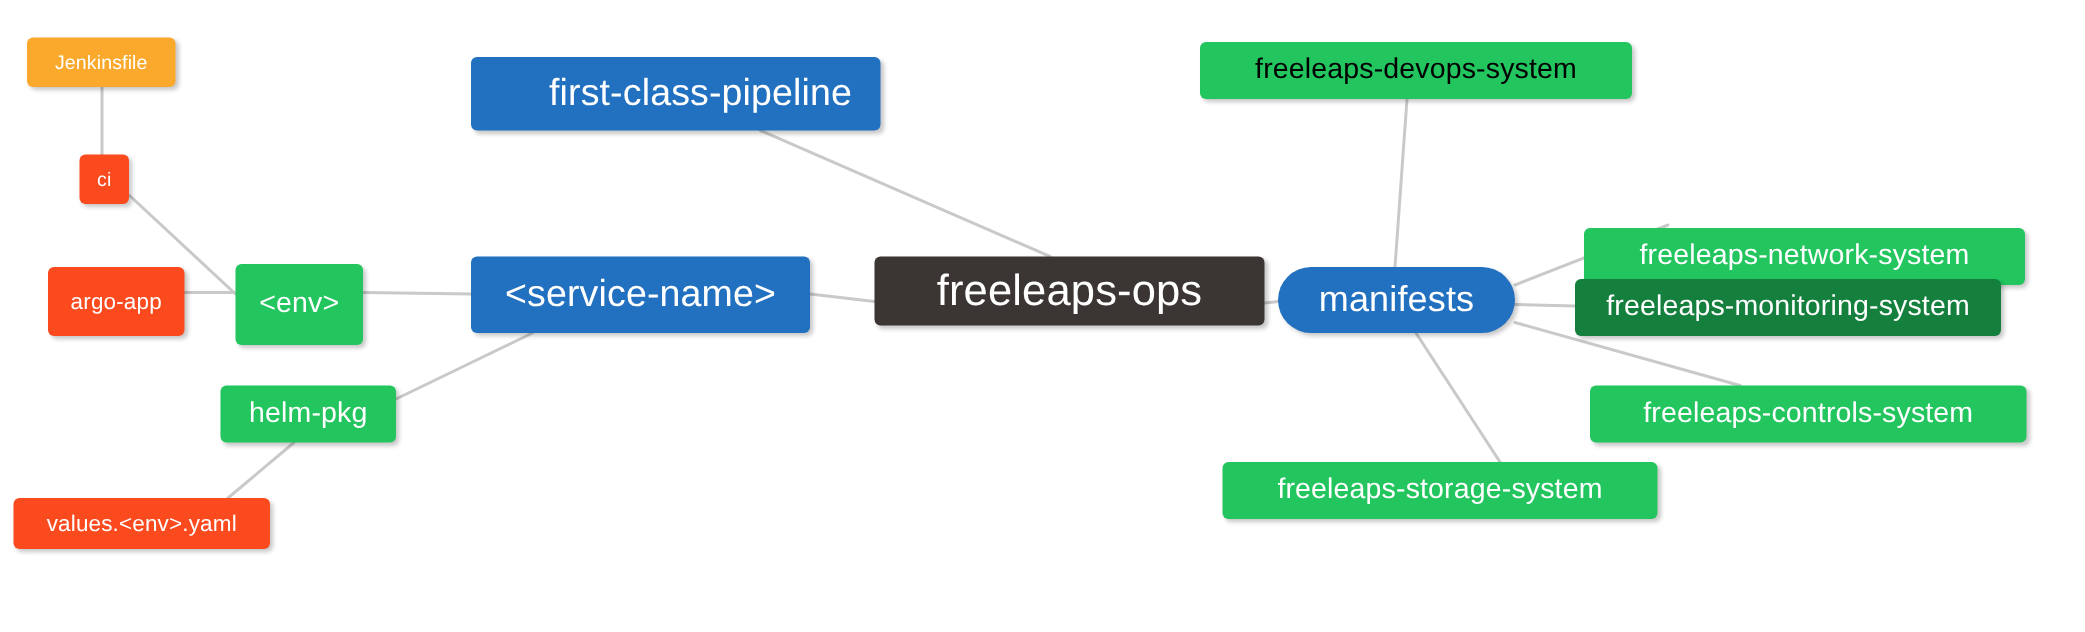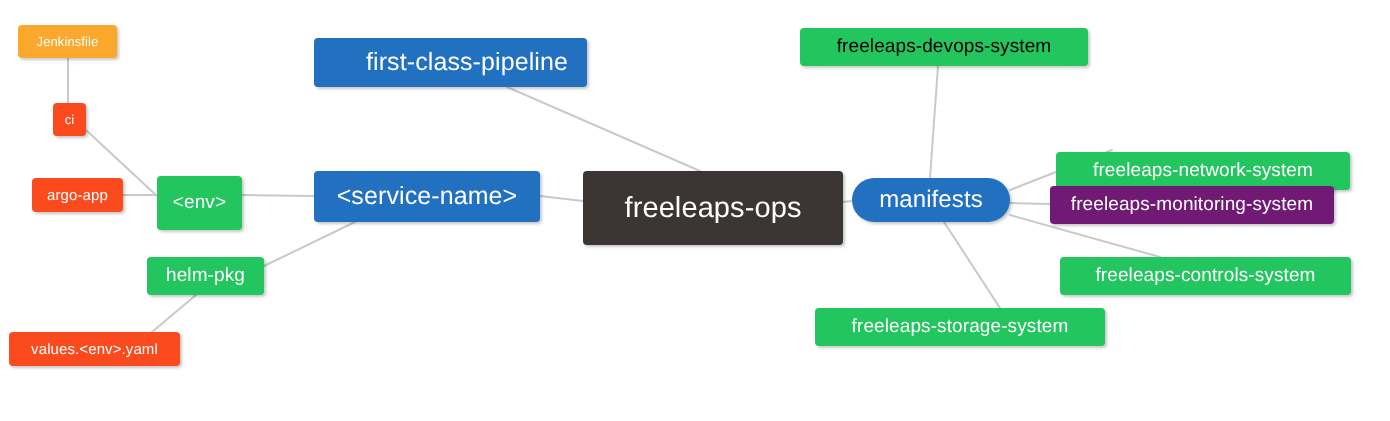--- a/index.html
+++ b/index.html
@@ -63,27 +63,27 @@
       <line x1="843" y1="202" x2="852" y2="201" stroke="#c9c9c9" stroke-width="2" stroke-linecap="round"></line>
       <line x1="930" y1="178" x2="938" y2="66" stroke="#c9c9c9" stroke-width="2" stroke-linecap="round"></line>
       <line x1="1010" y1="190" x2="1112" y2="150" stroke="#c9c9c9" stroke-width="2" stroke-linecap="round"></line>
       <line x1="1010" y1="203" x2="1050" y2="204" stroke="#c9c9c9" stroke-width="2" stroke-linecap="round"></line>
       <line x1="1010" y1="215" x2="1160" y2="257" stroke="#c9c9c9" stroke-width="2" stroke-linecap="round"></line>
       <line x1="944" y1="222" x2="1000" y2="308" stroke="#c9c9c9" stroke-width="2" stroke-linecap="round"></line>
     </svg>
   <div id="nodes">
       <div class="node n-amber" style="left: 18px; top: 25px; width: 99px; height: 33px; font-size: 13px; background: rgb(251, 169, 44); color: rgb(255, 255, 255);">Jenkinsfile</div>
       <div class="node n-red" style="left: 53px; top: 103px; width: 33px; height: 33px; font-size: 13px; background: rgb(251, 74, 30); color: rgb(255, 255, 255);">ci</div>
-      <div class="node n-red" style="left: 32px; top: 178px; width: 91px; height: 34px; font-size: 15px; background: rgb(251, 74, 30); color: rgb(255, 255, 255);">argo-app</div>
+      <div class="node n-red" style="left: 32px; top: 178px; width: 91px; height: 46px; font-size: 15px; background: rgb(251, 74, 30); color: rgb(255, 255, 255);">argo-app</div>
       <div class="node n-green" style="left: 157px; top: 176px; width: 85px; height: 54px; font-size: 19px; background: rgb(34, 197, 94); color: rgb(255, 255, 255);">&lt;env&gt;</div>
       <div class="node n-green" style="left: 147px; top: 257px; width: 117px; height: 38px; font-size: 19px; background: rgb(34, 197, 94); color: rgb(255, 255, 255);">helm-pkg</div>
       <div class="node n-red" style="left: 9px; top: 332px; width: 171px; height: 34px; font-size: 15px; background: rgb(251, 74, 30); color: rgb(255, 255, 255);">values.&lt;env&gt;.yaml</div>
       <div class="node n-blue" style="left: 314px; top: 38px; width: 273px; height: 49px; font-size: 25px; background: rgb(34, 112, 192); color: rgb(255, 255, 255); padding-left: 33px;">first-class-pipeline</div>
       <div class="node n-blue" style="left: 314px; top: 171px; width: 226px; height: 51px; font-size: 25px; background: rgb(34, 112, 192); color: rgb(255, 255, 255);">&lt;service-name&gt;</div>
-      <div class="node n-root" style="left: 583px; top: 171px; width: 260px; height: 74px; font-size: 29px; background: rgb(59, 54, 51); color: rgb(255, 255, 255);">freeleaps-ops</div>
+      <div class="node n-root" style="left: 583px; top: 171px; width: 260px; height: 46px; font-size: 29px; background: rgb(59, 54, 51); color: rgb(255, 255, 255);">freeleaps-ops</div>
       <div class="node n-blue" style="left: 852px; top: 178px; width: 158px; height: 44px; font-size: 24px; background: rgb(34, 112, 192); color: rgb(255, 255, 255); border-radius: 22px;">manifests</div>
       <div class="node n-green" style="left: 800px; top: 28px; width: 288px; height: 38px; font-size: 19px; background: rgb(34, 197, 94); color: #000000;">freeleaps-devops-system</div>
       <div class="node n-green" style="left: 1056px; top: 112px; width: 294px; height: 38px; font-size: 19px; background: rgb(34, 197, 94); color: rgb(255, 255, 255); margin-top: 40px;">freeleaps-network-system</div>
-      <div class="node n-green" style="left: 1050px; top: 186px; width: 284px; height: 38px; font-size: 19px; background: #701a75; color: rgb(255, 255, 255);">freeleaps-monitoring-system</div>
+      <div class="node n-green" style="left: 1050px; top: 186px; width: 284px; height: 38px; font-size: 19px; background: #15803d; color: rgb(255, 255, 255);">freeleaps-monitoring-system</div>
       <div class="node n-green" style="left: 1060px; top: 257px; width: 291px; height: 38px; font-size: 19px; background: rgb(34, 197, 94); color: rgb(255, 255, 255);">freeleaps-controls-system</div>
       <div class="node n-green" style="left: 815px; top: 308px; width: 290px; height: 38px; font-size: 19px; background: rgb(34, 197, 94); color: rgb(255, 255, 255);">freeleaps-storage-system</div>
     </div>
 </div>
 
 </body></html>

